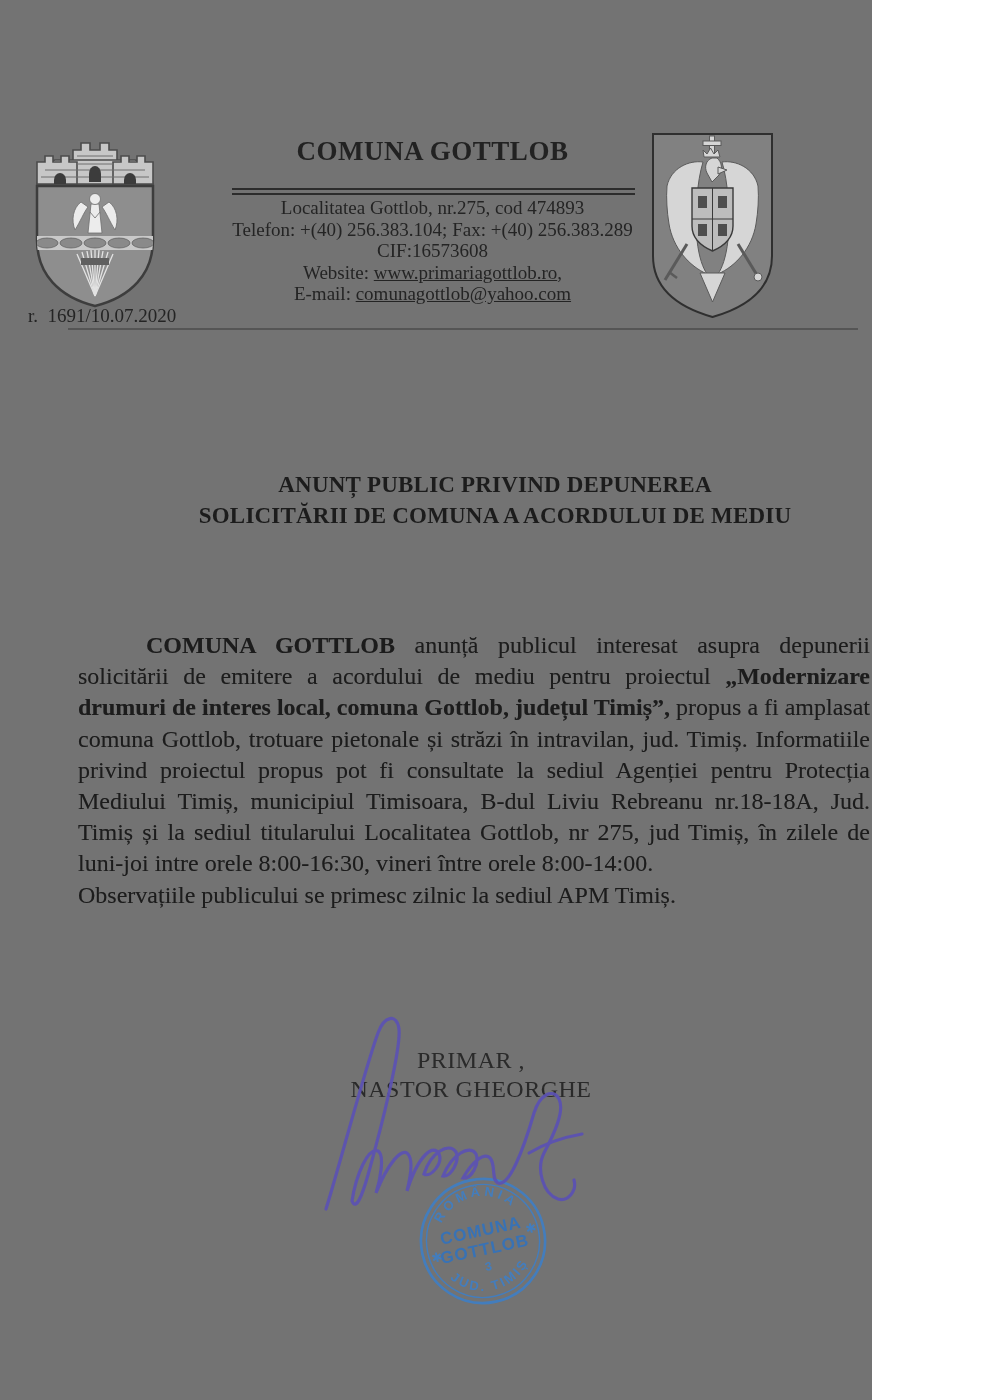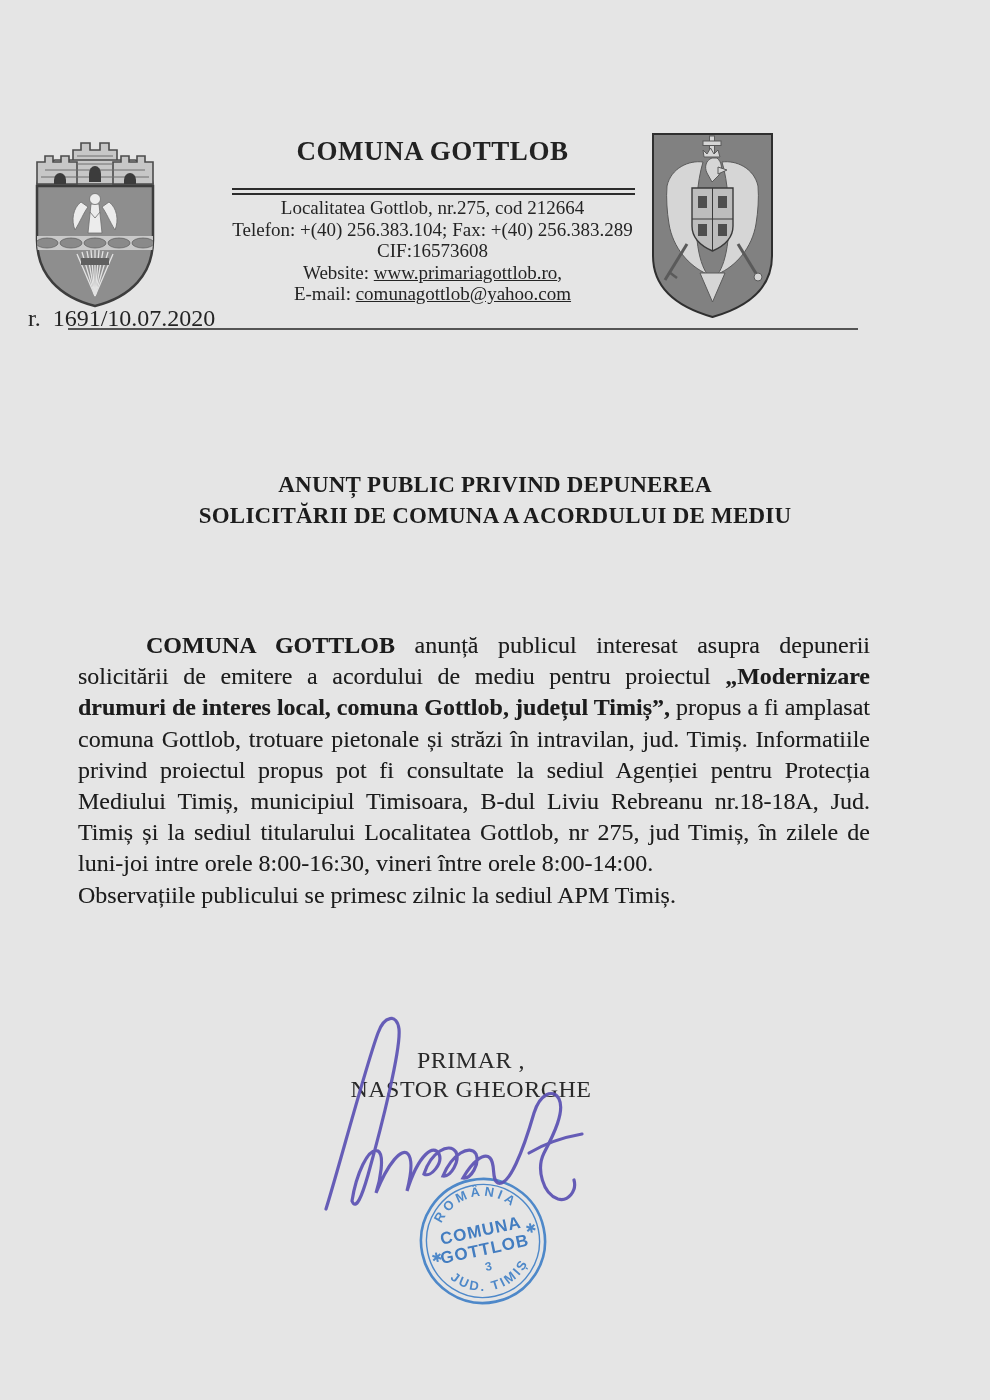--- a/index.html
+++ b/index.html
@@ -1,31 +1,31 @@
 <!DOCTYPE html>
 <html><head>
 <meta charset="utf-8">
 <style>
   html,body{margin:0;padding:0;background:#ffffff;}
   .page{
-    position:relative;width:990px;height:1400px;background:#e5e5e5;overflow:hidden;
+    position:relative;width:872px;height:1400px;background:#737373;overflow:hidden;
     font-family:"Liberation Serif","DejaVu Serif",serif;color:#1e1e1e;
   }
   .abs{position:absolute;}
   
   .header-center{left:185px;top:136px;width:495px;text-align:center;}
   .org-name{font-size:27px;font-weight:bold;letter-spacing:.5px;color:#222;}
   .county-name{font-size:21px;font-weight:bold;margin-top:3px;color:#222;}
   .double-rule{left:232px;top:188px;width:403px;height:3px;
     border-top:2px solid #2c2c2c;border-bottom:2px solid #2c2c2c;}
   .contact{left:185px;top:197px;width:495px;text-align:center;
     font-size:19px;line-height:21.5px;color:#242424;}
   .u{text-decoration:underline;}
   
-  .reg-number{left:28px;top:305px;font-size:24px;white-space:pre;color:#242424;}
+  .reg-number{left:28px;top:305px;font-size:19px;white-space:pre;color:#242424;}
   .reg-rule{left:68px;top:328px;width:790px;height:2px;background:#555;}
   
   .doc-title{left:80px;top:469px;width:830px;text-align:center;
     font-size:23px;font-weight:bold;line-height:31px;letter-spacing:.2px;color:#1c1c1c;}
   
   .doc-body{left:78px;top:630px;width:792px;font-size:24px;line-height:31.2px;
     text-align:justify;color:#1c1c1c;text-shadow:0 0 .5px rgba(30,30,30,.35);}
   .doc-body p{margin:0;}
   .doc-body .p1{text-indent:68px;}
   
@@ -135,21 +135,21 @@
       <rect x="53" y="96" width="9" height="12"></rect>
       <rect x="73" y="96" width="9" height="12"></rect>
     </g>
   </svg>
 
   <div class="abs header-center">
     <div class="org-name">COMUNA GOTTLOB</div>
   </div>
   <div class="abs double-rule"></div>
   <div class="abs contact">
-    <div>Localitatea Gottlob, nr.275, cod 212664</div>
+    <div>Localitatea Gottlob, nr.275, cod 474893</div>
     <div>Telefon: +(40) 256.383.104; Fax: +(40) 256.383.289</div>
     <div>CIF:16573608</div>
     <div><span>Website: </span><span class="u">www.primariagottlob.ro</span><span>,</span></div>
     <div><span>E-mail: </span><span class="u">comunagottlob@yahoo.com</span></div>
   </div>
 
   <div class="abs reg-number">r.  1691/10.07.2020</div>
   <div class="abs reg-rule"></div>
 
   <div class="abs doc-title">

